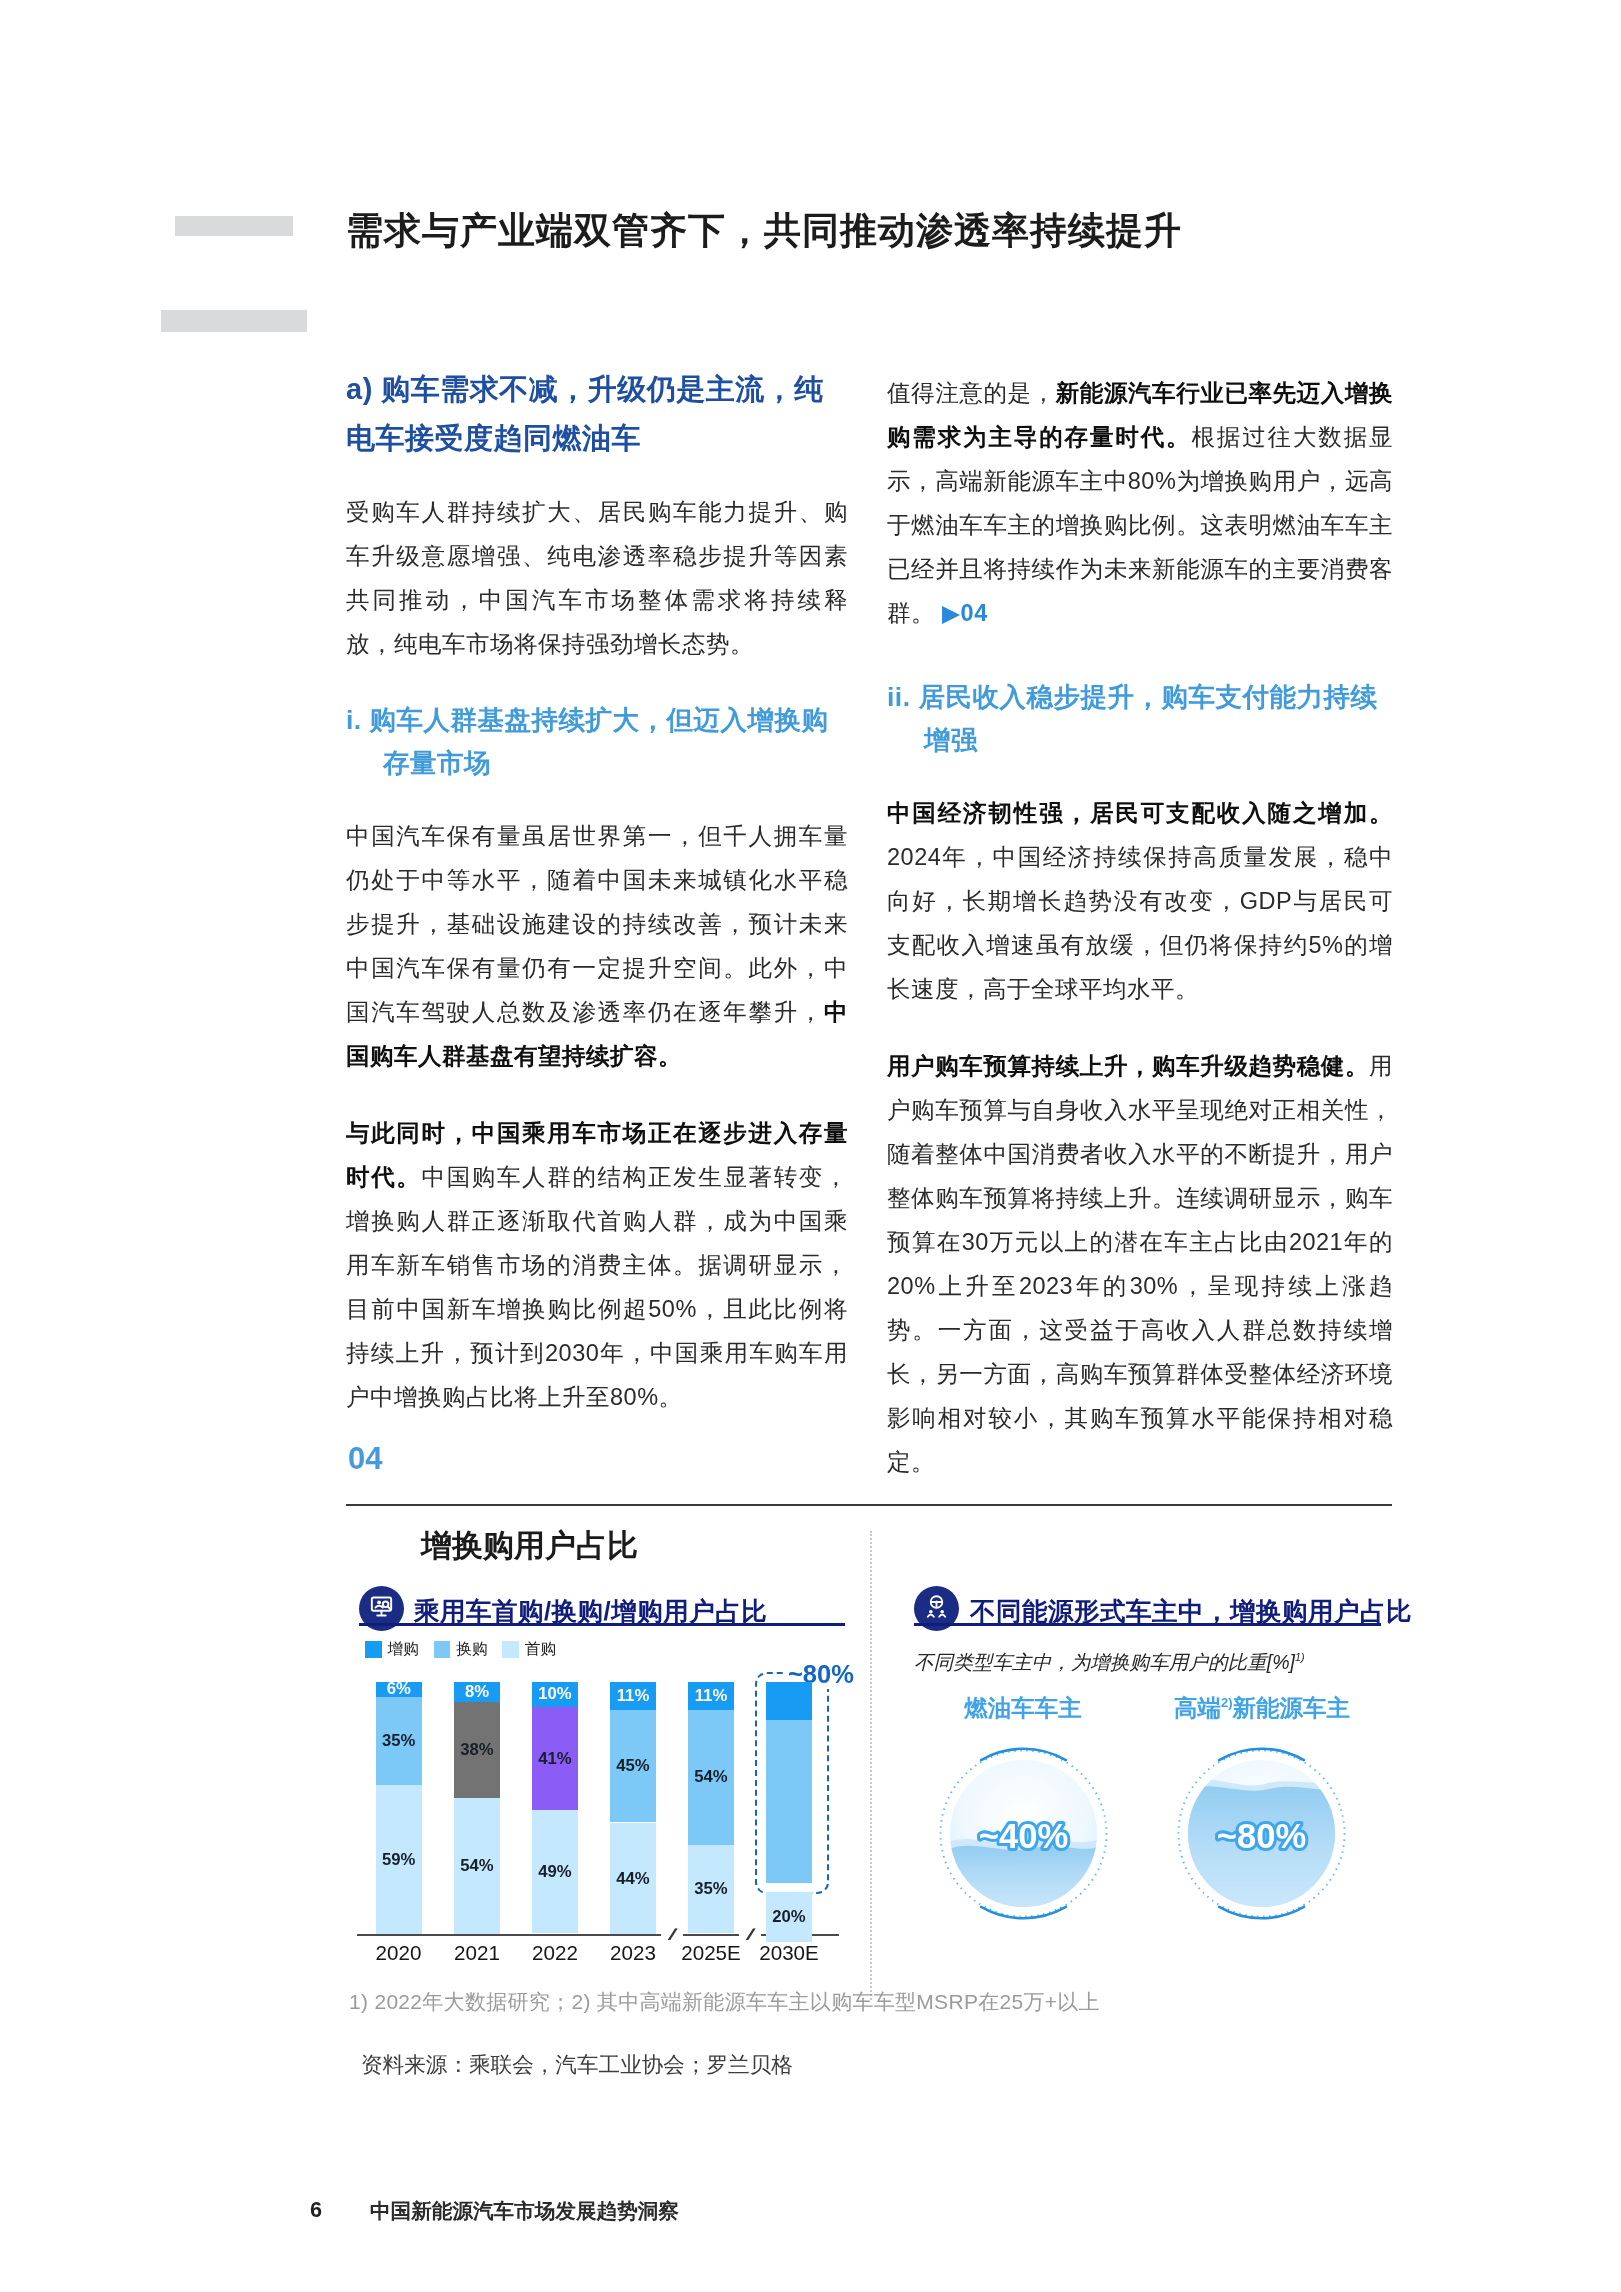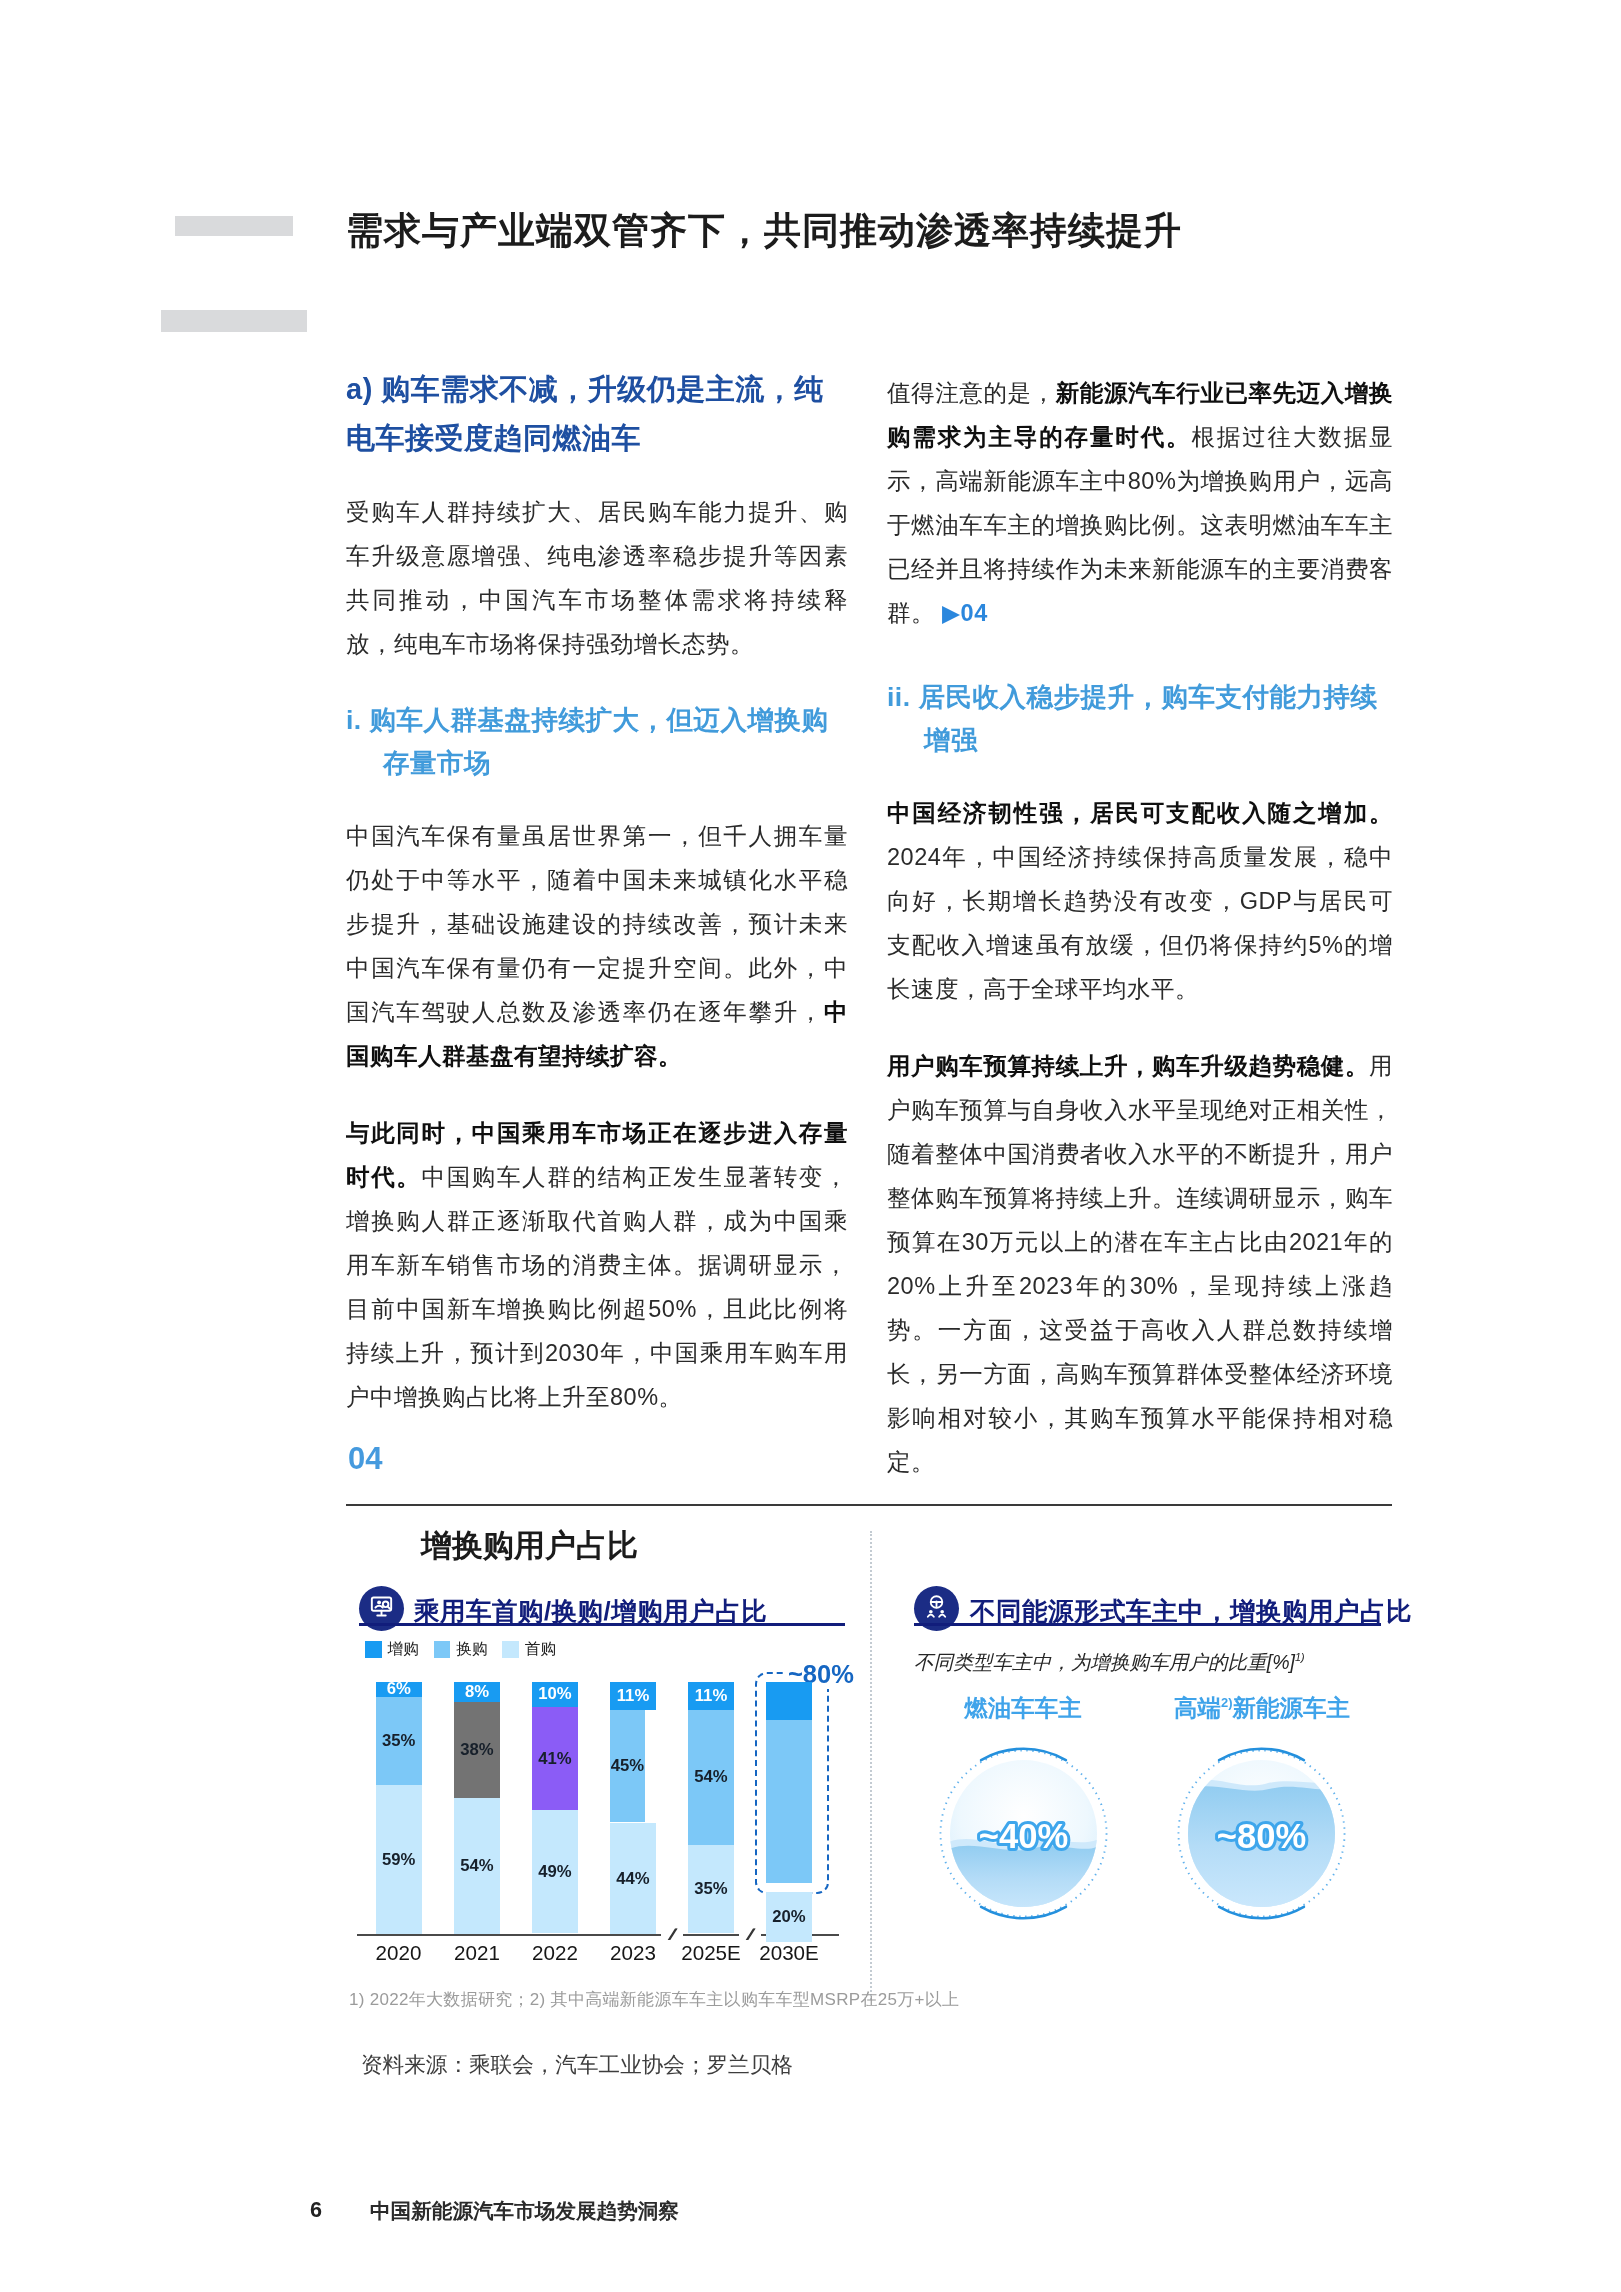--- a/index.html
+++ b/index.html
@@ -46,21 +46,21 @@
   .callout-box{position:absolute;left:394px;top:5.9px;width:70px;height:218px;border:2.9px dashed #1566c2;border-radius:11.8px;}
   .callout-label{position:absolute;left:424px;top:-5.9px;font-size:25.5px;font-weight:bold;color:#1566c2;background:#fff;padding:0 2.9px;}
   
   .v-divider{left:870px;top:1531px;height:469px;width:0;border-left:2px dotted #c3cbd2;}
   .gauge-label{position:absolute;top:1692px;width:216px;text-align:center;font-size:23.5px;font-weight:bold;color:#3fa3ea;}
   .gauge-label .sup{font-size:.55em;vertical-align:super;}
   .gauge{position:absolute;top:1747px;width:173px;height:173px;}
   .gauge-value{font-size:40px;font-weight:bold;fill:#fff;stroke:#3ea6ec;stroke-width:7px;paint-order:stroke;stroke-linejoin:round;
     font-family:"Liberation Sans","DejaVu Sans",sans-serif;}
   
-  .footnote{left:349px;top:1988px;font-size:17px;color:#9b9b9b;letter-spacing:0.3px;text-align:right;}
+  .footnote{left:349px;top:1988px;font-size:21px;color:#9b9b9b;letter-spacing:0.3px;text-align:right;}
   .source{left:361px;top:2050px;font-size:21.6px;color:#3d3d3d;}
   .footer-num{left:310px;top:2197px;font-size:21.6px;font-weight:bold;color:#222;}
   .footer-title{left:346px;top:2197px;font-size:20.6px;font-weight:600;color:#2b2b2b;margin-left:24px;}
 </style>
 </head>
 <body>
 
 <div class="abs deco-bar" style="left:175px;top:216px;width:118px;height:19.6px;"></div>
 <div class="abs deco-bar" style="left:161px;top:310px;width:146px;height:21.6px;"></div>
 
@@ -148,21 +148,21 @@
     <div class="bar-segment" style="left: 171px; top: 41px; width: 46px; height: 103px; background: #8b5cf6;">
       <span class="seg-label">41%</span>
     </div>
     <div class="bar-segment" style="left: 171px; top: 15.7px; width: 46px; height: 25px; background: rgb(24, 155, 242);">
       <span class="seg-label white">10%</span>
     </div>
     <div class="x-label" style="left: 155px;">2022</div>
     <div class="bar-segment" style="left: 249px; top: 157px; width: 46px; height: 111px; background: rgb(196, 232, 253);">
       <span class="seg-label">44%</span>
     </div>
-    <div class="bar-segment" style="left: 249px; top: 43px; width: 35px; height: 113px; background: rgb(124, 200, 247); justify-content: center;">
+    <div class="bar-segment" style="left: 249px; top: 43px; width: 46px; height: 113px; background: rgb(124, 200, 247); justify-content: center;">
       <span class="seg-label">45%</span>
     </div>
     <div class="bar-segment" style="left: 249px; top: 15.7px; width: 46px; height: 28px; background: rgb(24, 155, 242);">
       <span class="seg-label white">11%</span>
     </div>
     <div class="x-label" style="left: 233px;">2023</div>
     <div class="bar-segment" style="left: 327px; top: 179px; width: 46px; height: 88px; background: rgb(196, 232, 253);">
       <span class="seg-label">35%</span>
     </div>
     <div class="bar-segment" style="left: 327px; top: 43px; width: 46px; height: 136px; background: rgb(124, 200, 247);">

